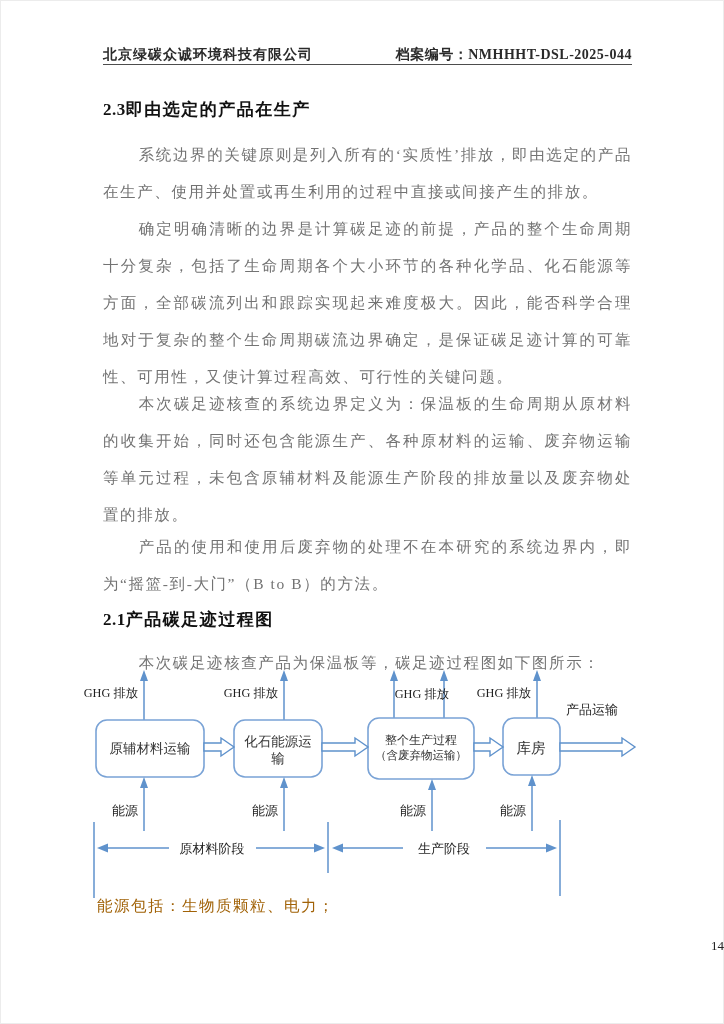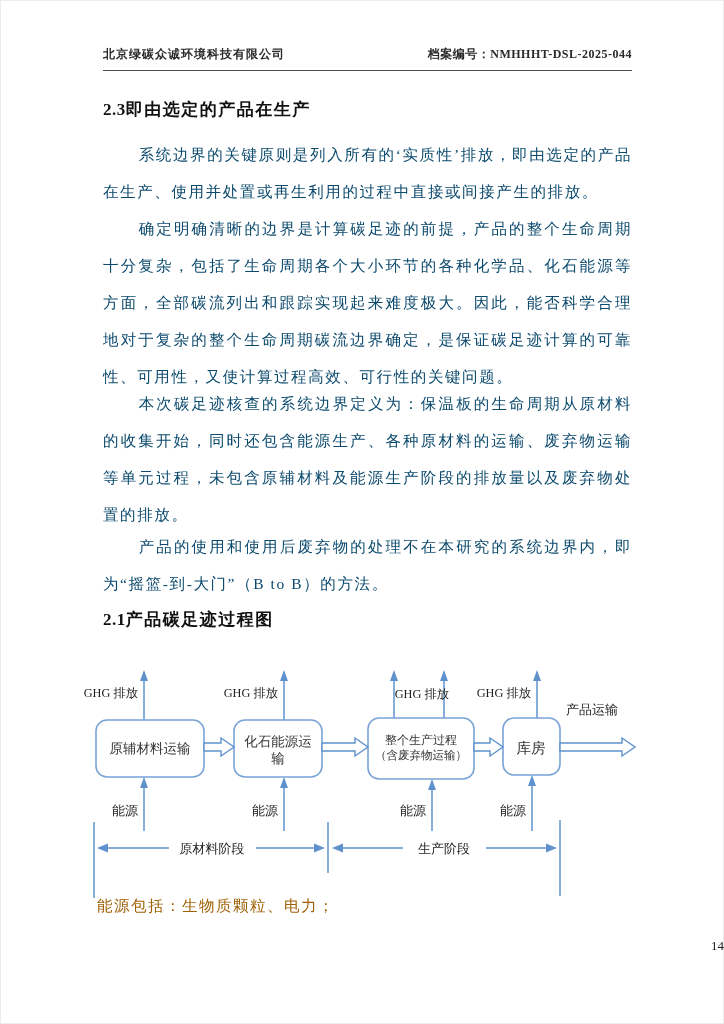--- a/index.html
+++ b/index.html
@@ -8,35 +8,35 @@
     width:724px;height:1024px;
     background:#ffffff;
     font-family:"Liberation Serif","DejaVu Serif",serif;
     color:#1f1f1f;
     overflow:hidden;
     box-shadow:inset 0 0 0 1px #ececec;
   }
   .hdr{
     position:absolute;top:46px;left:103px;right:92px;
     display:flex;justify-content:space-between;
-    font-size:12px;font-weight:bold;letter-spacing:1px;
-    padding-bottom:7px;
+    font-size:14px;font-weight:bold;letter-spacing:1px;
+    padding-bottom:0;
     border-bottom:1.5px solid #4d4d4d;
     color:#2a2a2a;
   }
   .hdr .docnum{letter-spacing:0.5px;}
   .sec-title{
     position:absolute;left:103px;right:92px;
     font-size:17px;font-weight:bold;letter-spacing:1.5px;color:#111;
   }
   .sec-title .num{letter-spacing:0.5px;}
   .para{
     position:absolute;left:103px;right:92px;
     font-size:15.5px;line-height:37px;letter-spacing:1.6px;
-    text-align:justify;text-indent:2.3em;color:#0c4a6e;
+    text-align:justify;text-indent:2.3em;color:#737373;
     margin:0;
   }
   .fig-caption{
     position:absolute;top:866px;left:72px;width:620px;
     text-align:center;font-size:16px;letter-spacing:1.5px;color:#1c1c1c;
   }
   .fig-note{
     position:absolute;top:896px;left:97px;
     font-size:15.5px;letter-spacing:1.5px;color:#a16207;
   }
@@ -61,20 +61,21 @@
     <span class="num">2.3</span><span>即由选定的产品在生产</span>
   </div>
   <p class="para" style="top:136px;">系统边界的关键原则是列入所有的‘实质性’排放，即由选定的产品在生产、使用并处置或再生利用的过程中直接或间接产生的排放。</p>
   <p class="para" style="top:210px;">确定明确清晰的边界是计算碳足迹的前提，产品的整个生命周期十分复杂，包括了生命周期各个大小环节的各种化学品、化石能源等方面，全部碳流列出和跟踪实现起来难度极大。因此，能否科学合理地对于复杂的整个生命周期碳流边界确定，是保证碳足迹计算的可靠性、可用性，又使计算过程高效、可行性的关键问题。</p>
   <p class="para" style="top:385px;">本次碳足迹核查的系统边界定义为：保温板的生命周期从原材料的收集开始，同时还包含能源生产、各种原材料的运输、废弃物运输等单元过程，未包含原辅材料及能源生产阶段的排放量以及废弃物处置的排放。</p>
   <p class="para" style="top:528px;">产品的使用和使用后废弃物的处理不在本研究的系统边界内，即为“摇篮-到-大门”（B to B）的方法。</p>
 
   <div class="sec-title" style="top:608px;">
     <span class="num">2.1</span><span>产品碳足迹过程图</span>
   </div>
+  <p class="para" style="top:644px;">本次碳足迹核查产品为保温板等，碳足迹过程图如下图所示：</p>
 
   <svg class="diagram" viewBox="0 0 620 250">
 
     <g stroke="#5f92cc" stroke-width="1.5">
       <line x1="72" y1="54" x2="72" y2="13"></line>
       <line x1="212" y1="54" x2="212" y2="13"></line>
       <line x1="322" y1="52" x2="322" y2="13"></line>
       <line x1="372" y1="52" x2="372" y2="13"></line>
       <line x1="465" y1="52" x2="465" y2="13"></line>
     </g>

